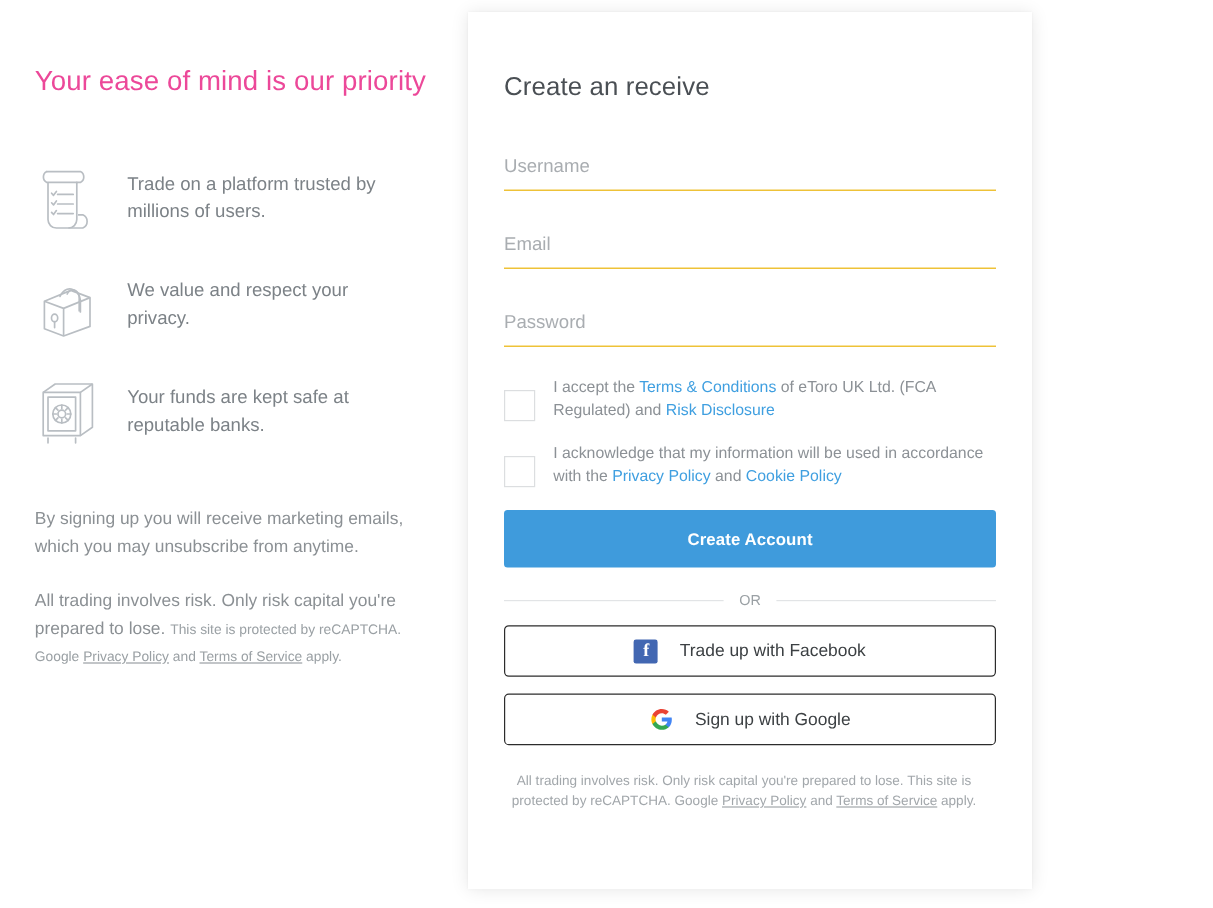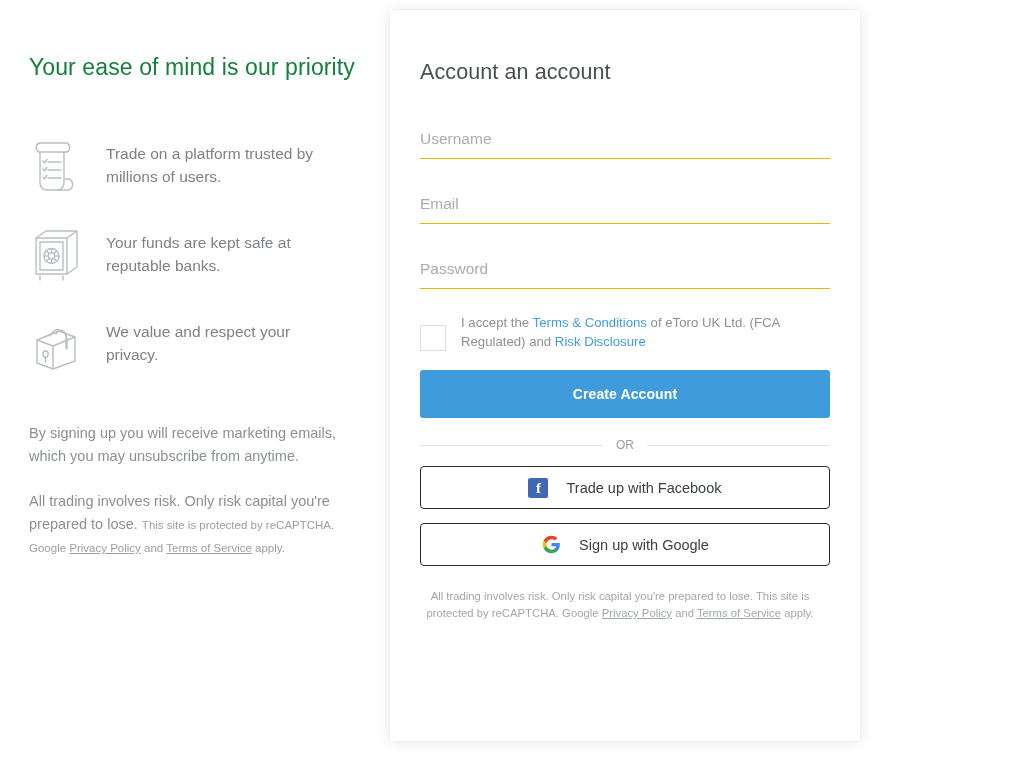--- a/index.html
+++ b/index.html
@@ -28,21 +28,21 @@
     width: 345px;
     height: 757px;
   }
 
   .promo-title {
     position: absolute;
     left: 0;
     top: 52px;
     font-size: 23px;
     font-weight: 400;
-    color: #15803d;
+    color: #ec4899;
     letter-spacing: 0.1px;
     line-height: 30px;
     white-space: nowrap;
   }
 
   .feature-list {
     position: absolute;
     left: 0;
     top: 136px;
     width: 340px;
@@ -274,85 +274,89 @@
             <path d="M35 13 v31 a7 7 0 0 1 -7 7"></path>
             <path d="M19 23 h13 M19 31 h13 M19 39 h13" stroke-linecap="round"></path>
             <path d="M14 22 l1.6 1.8 L18 20.5 M14 30 l1.6 1.8 L18 28.5 M14 38 l1.6 1.8 L18 36.5" stroke-linecap="round" stroke-linejoin="round"></path>
           </svg>
         </span>
         <span class="feature-text">Trade on a platform trusted by millions of users.</span>
       </div>
 
       <div class="feature-item">
         <span class="feature-icon">
+          <svg width="54" height="58" viewBox="0 0 54 58" fill="none" stroke="#b9bec3" stroke-width="1.4">
+            <path d="M8 24 L30 15 L46 21 L46 45 L24 53 L8 47 Z" stroke-linejoin="round"></path>
+            <path d="M8 24 L24 30 L24 53" stroke-linejoin="round"></path>
+            <path d="M24 30 L46 21" stroke-linejoin="round"></path>
+            <path d="M21 20 a9 11 0 0 1 17 3 v10" stroke-linecap="round"></path>
+            <path d="M27 18 a5.5 7 0 0 1 10 2 v12" stroke-linecap="round"></path>
+            <ellipse cx="16.5" cy="38" rx="2.6" ry="3.2"></ellipse>
+            <path d="M16.5 41 v5" stroke-linecap="round"></path>
+          </svg>
+        </span>
+        <span class="feature-text">We value and respect your privacy.</span>
+      </div>
+
+      <div class="feature-item">
+        <span class="feature-icon">
           <svg width="54" height="56" viewBox="0 0 54 56" fill="none" stroke="#b9bec3" stroke-width="1.4">
             <rect x="7" y="10" width="31" height="36" stroke-linejoin="round"></rect>
             <path d="M7 10 L17 3 L48 3 L48 39 L38 46" stroke-linejoin="round"></path>
             <path d="M38 10 L48 3" stroke-linejoin="round"></path>
             <rect x="11" y="14" width="23" height="28" stroke-linejoin="round"></rect>
             <circle cx="22.5" cy="28" r="7.5"></circle>
             <circle cx="22.5" cy="28" r="3.2"></circle>
             <path d="M22.5 20.5 v3 M22.5 32.5 v3 M15 28 h3 M27 28 h3 M17.2 22.7 l2.1 2.1 M25.7 31.2 l2.1 2.1 M27.8 22.7 l-2.1 2.1 M19.3 31.2 l-2.1 2.1" stroke-linecap="round"></path>
             <path d="M11 48 v4 M34 48 v4" stroke-linecap="round"></path>
           </svg>
         </span>
         <span class="feature-text">Your funds are kept safe at reputable banks.</span>
       </div>
 
-      <div class="feature-item">
-        <span class="feature-icon">
-          <svg width="54" height="58" viewBox="0 0 54 58" fill="none" stroke="#b9bec3" stroke-width="1.4">
-            <path d="M8 24 L30 15 L46 21 L46 45 L24 53 L8 47 Z" stroke-linejoin="round"></path>
-            <path d="M8 24 L24 30 L24 53" stroke-linejoin="round"></path>
-            <path d="M24 30 L46 21" stroke-linejoin="round"></path>
-            <path d="M21 20 a9 11 0 0 1 17 3 v10" stroke-linecap="round"></path>
-            <path d="M27 18 a5.5 7 0 0 1 10 2 v12" stroke-linecap="round"></path>
-            <ellipse cx="16.5" cy="38" rx="2.6" ry="3.2"></ellipse>
-            <path d="M16.5 41 v5" stroke-linecap="round"></path>
-          </svg>
-        </span>
-        <span class="feature-text">We value and respect your privacy.</span>
-      </div>
-
     </div>
 
     <div class="legal-block">
       <p class="legal-p">By signing up you will receive marketing emails, which you may unsubscribe from anytime.</p>
       <p class="legal-p">
         <span>All trading involves risk. Only risk capital you're prepared to lose.</span>
         <span class="legal-small"><span>This site is protected by reCAPTCHA. Google </span><a href="#">Privacy Policy</a><span> and </span><a href="#">Terms of Service</a><span> apply.</span></span>
       </p>
     </div>
 
   </div>
 
   <div class="card">
     <div class="card-inner">
 
-      <h1 class="card-title">Account an account</h1>
+      <h1 class="card-title">Create an receive</h1>
 
       <div class="field">
         <input type="text" placeholder="Username" style="">
       </div>
 
       <div class="field">
         <input type="text" placeholder="Email" style="">
       </div>
 
       <div class="field">
         <input type="password" placeholder="Password" style="">
       </div>
 
       <div class="checks">
 
         <div class="check-row">
           <span class="checkbox"></span>
           <span class="check-label"><span>I accept the </span><a href="#">Terms &amp; Conditions</a><span> of eToro UK Ltd. (FCA Regulated) and </span><a href="#">Risk Disclosure</a></span>
         </div>
 
+        <div class="check-row">
+          <span class="checkbox"></span>
+          <span class="check-label"><span>I acknowledge that my information will be used in accordance with the </span><a href="#">Privacy Policy</a><span> and </span><a href="#">Cookie Policy</a></span>
+        </div>
 
       </div>
 
       <button class="primary-btn">Create Account</button>
 
       <div class="or-divider">
         <span class="rule"></span>
         <span class="or-text">OR</span>
         <span class="rule"></span>
       </div>

